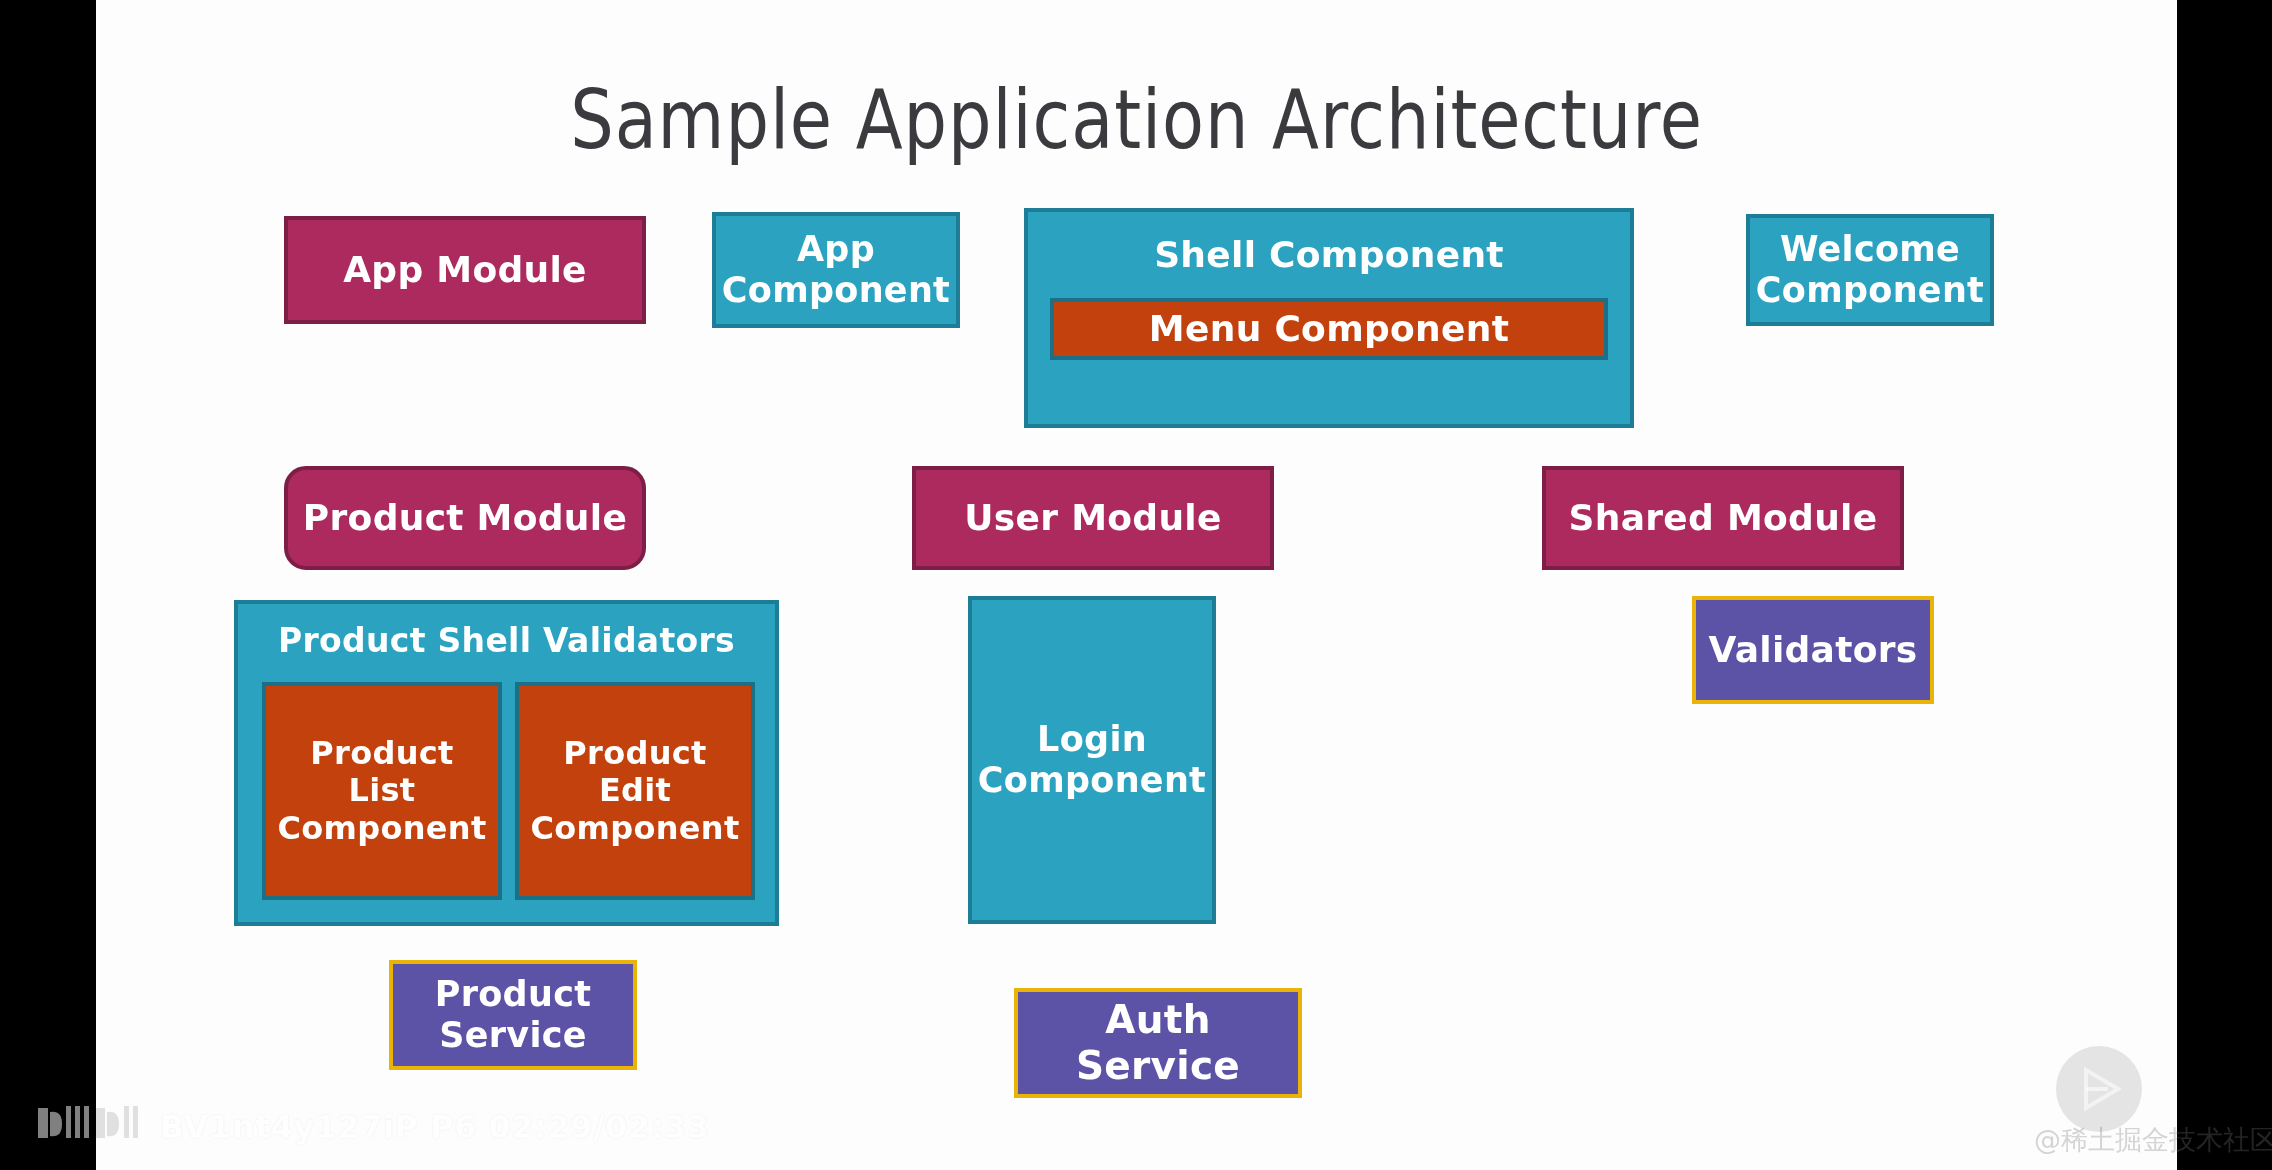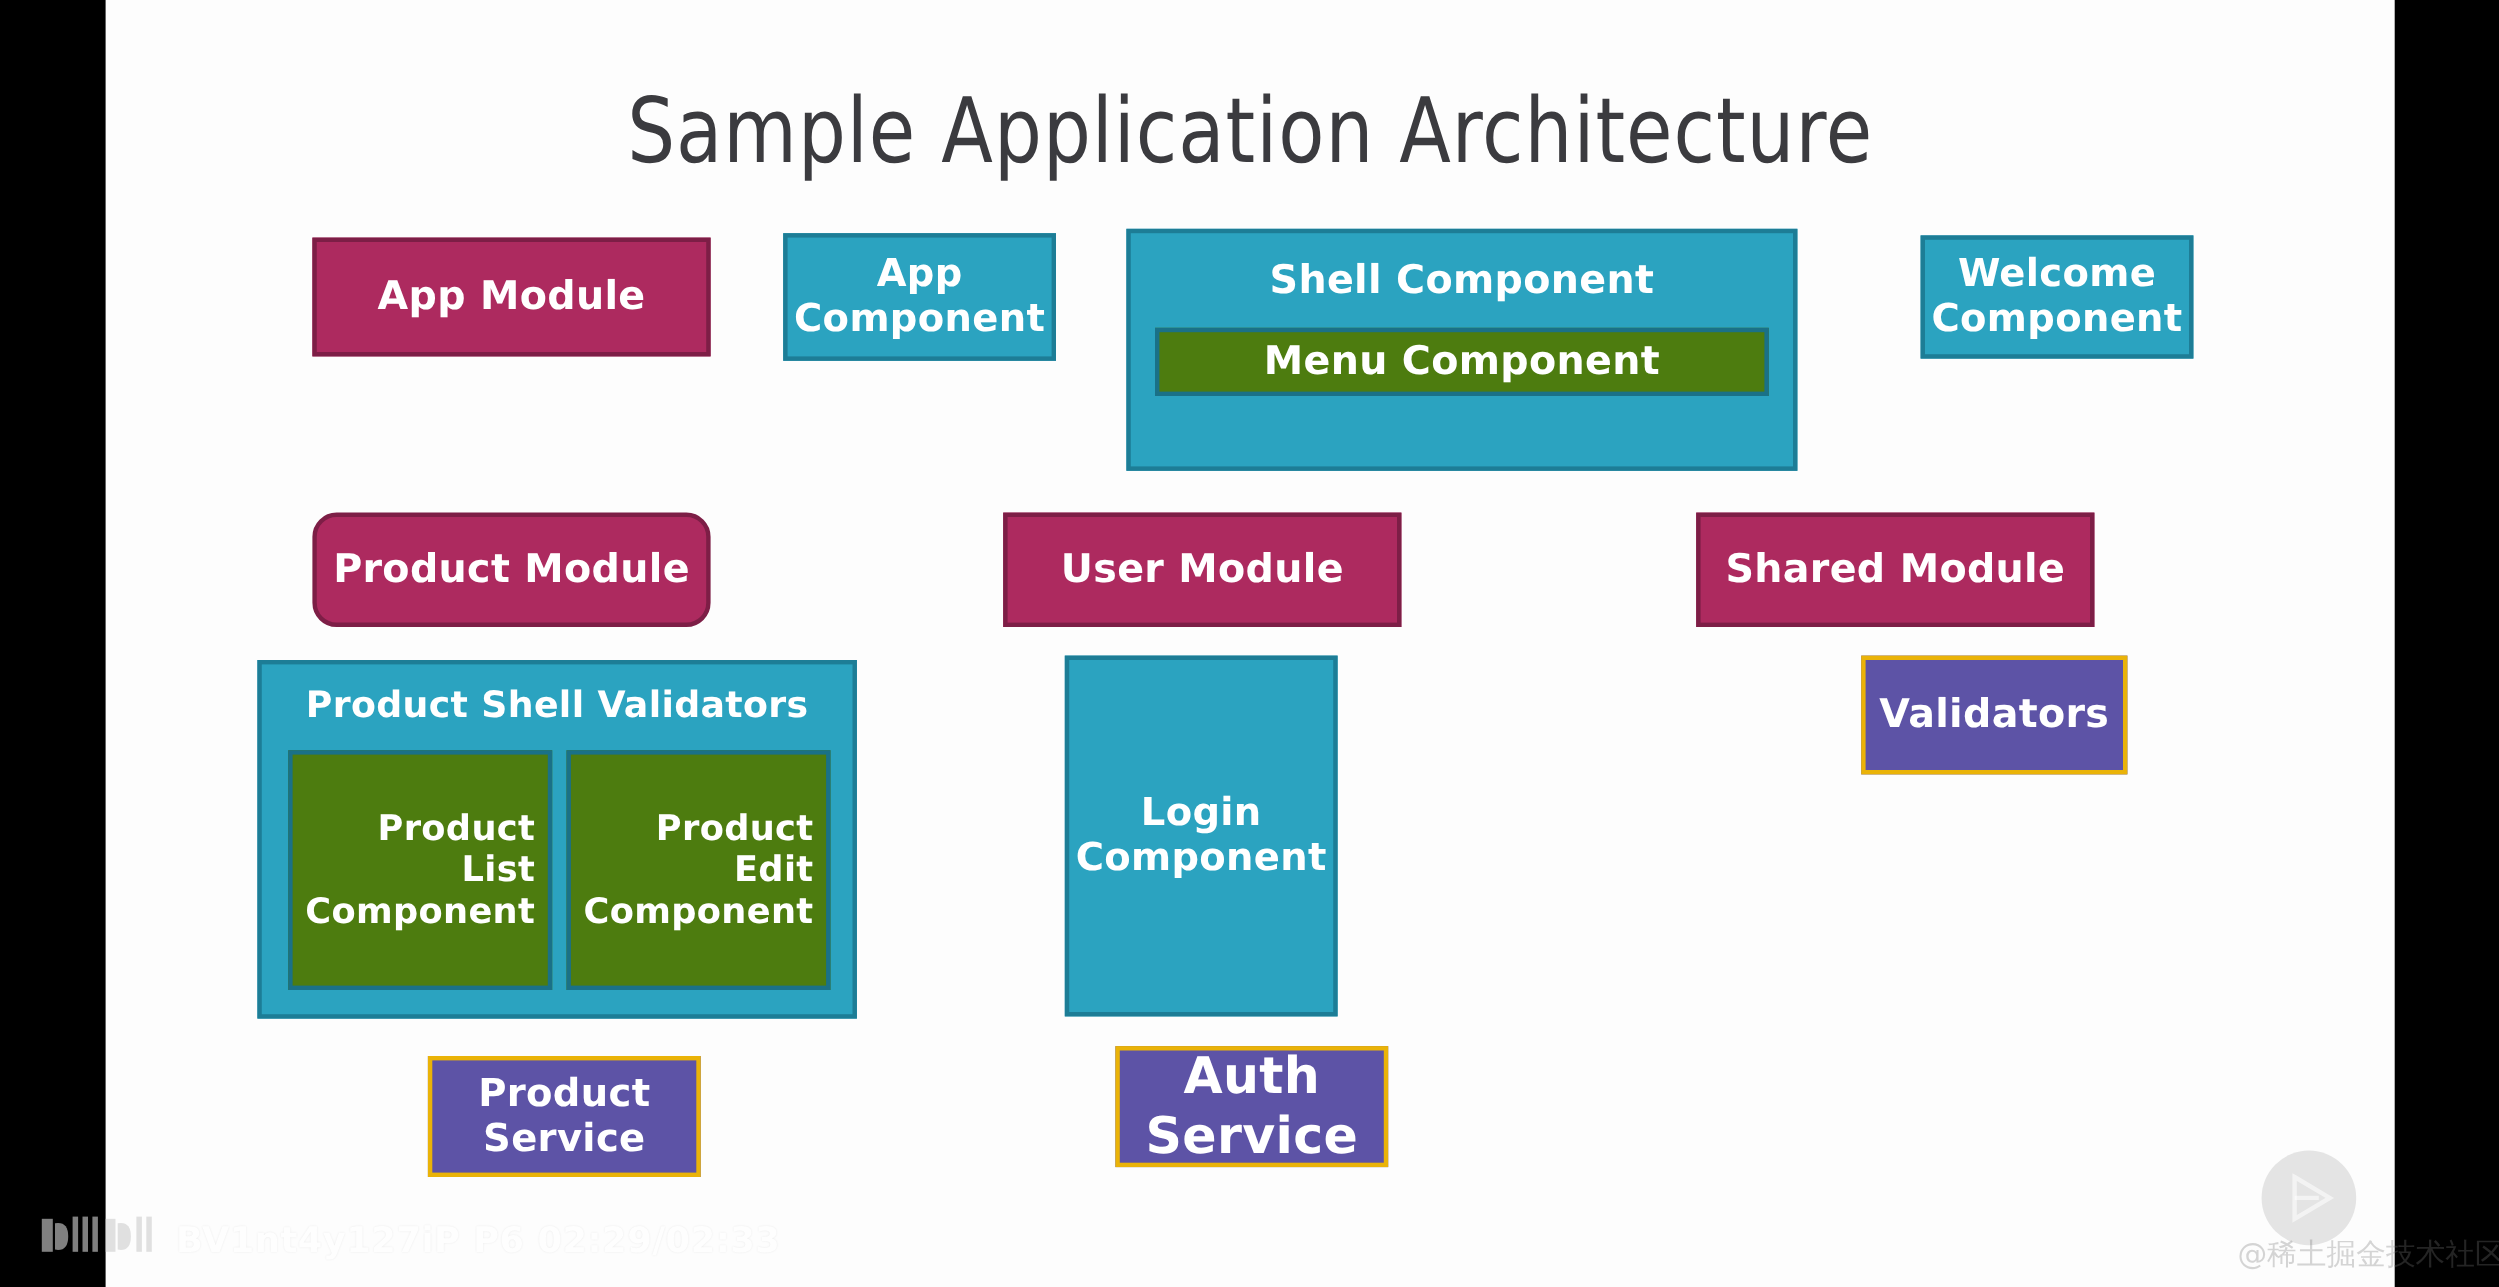--- a/index.html
+++ b/index.html
@@ -79,23 +79,22 @@
   .node.teal {
     background: #2ba3c0;
     border: 4px solid #1d7d96;
   }
   .node.purple {
     background: #5d53a6;
     border: 4px solid #eab308;
     margin-left: 46px;
   }
   .node.teal-inner {
-    background: #4d7c0f;
+    background: #c2410c;
     border: 4px solid #1a7187;
-    text-align: right;
   }
   .group-label {
     position: absolute;
     left: 0;
     width: 100%;
     text-align: center;
     color: #ffffff;
     font-family: "DejaVu Sans", "Liberation Sans", sans-serif;
     font-weight: bold;
     letter-spacing: 0.3px;
@@ -226,21 +225,21 @@
 
     <div class="node purple" style="left:1550px; top:596px; width:242px; height:108px; font-size:36px;">
       <span>Validators</span>
     </div>
 
     <div class="node purple" style="left:247px; top:960px; width:248px; height:110px; font-size:35px;">
       <span>Product
 Service</span>
     </div>
 
-    <div class="node purple" style="left:872px; top:951px; width:248px; height:110px; font-size:46px;">
+    <div class="node purple" style="left:872px; top:988px; width:288px; height:110px; font-size:39px;">
       <span>Auth
 Service</span>
     </div>
 
   </div>
 
   <div id="player-osd">
 
     <div id="bili-logo">
       <svg width="108" height="50" viewBox="0 0 108 50" xmlns="http://www.w3.org/2000/svg">

